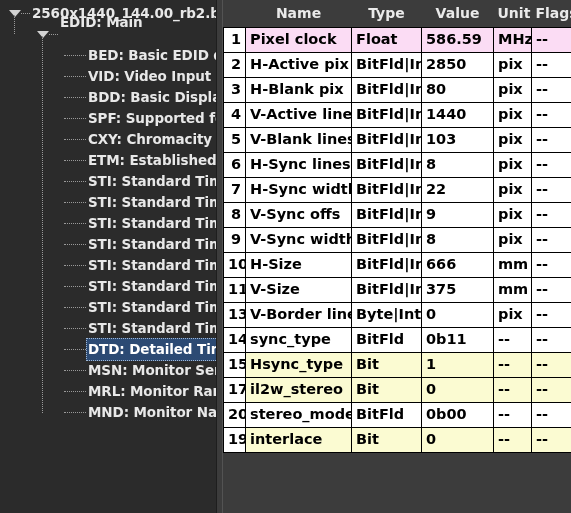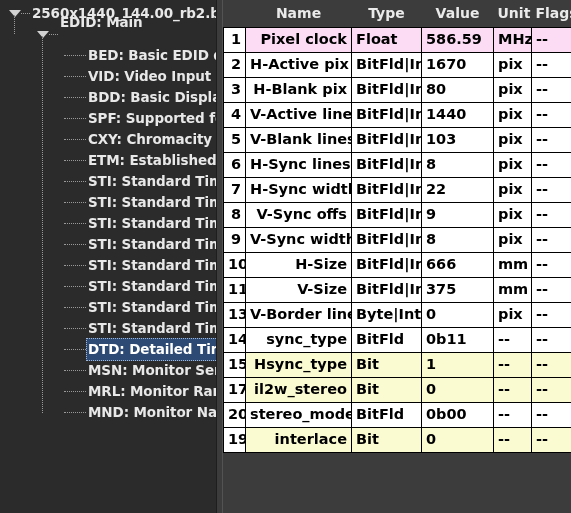--- a/index.html
+++ b/index.html
@@ -133,21 +133,21 @@
     color: #d8d8d8;
     border: none;
     text-align: right;
     padding-right: 4px;
     font-size: 13.5px;
     font-weight: 400;
   }
   tr.row-pink td:not(.rownum) { background: #fbdcf4; }
   tr.row-yellow td:not(.rownum) { background: #fbfbd2; }
   tr.row-white td:not(.rownum) { background: #ffffff; }
-  .col-name  { width: 106px; text-align: right; }
+  .col-name  { width: 106px; }
   .col-type  { width: 70px; }
   .col-value { width: 72px; }
   .col-unit  { width: 38px; }
   .col-flags { width: 40px; }
 </style>
 </head>
 <body>
 
 <div id="app">
 
@@ -258,21 +258,21 @@
             <td class="col-name">Pixel clock</td>
             <td class="col-type">Float</td>
             <td class="col-value">586.59</td>
             <td class="col-unit">MHz</td>
             <td class="col-flags">--</td>
           </tr>
           <tr class="row-white">
             <td class="rownum">2</td>
             <td class="col-name">H-Active pix</td>
             <td class="col-type">BitFld|Int</td>
-            <td class="col-value">1670</td>
+            <td class="col-value">2850</td>
             <td class="col-unit">pix</td>
             <td class="col-flags">--</td>
           </tr>
           <tr class="row-white">
             <td class="rownum">3</td>
             <td class="col-name">H-Blank pix</td>
             <td class="col-type">BitFld|Int</td>
             <td class="col-value">80</td>
             <td class="col-unit">pix</td>
             <td class="col-flags">--</td>

